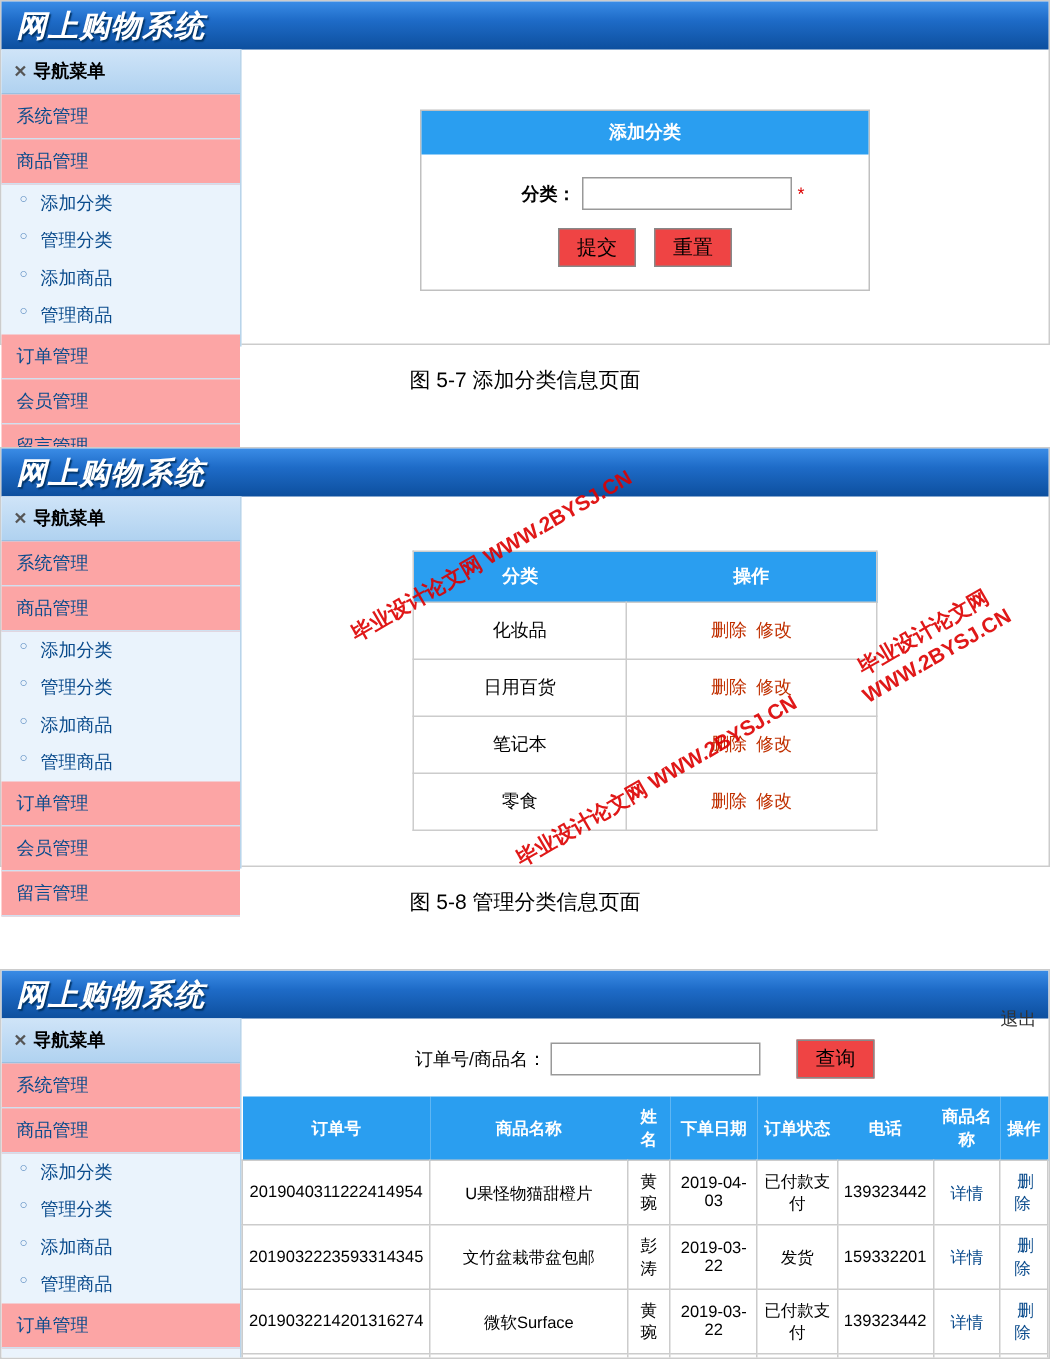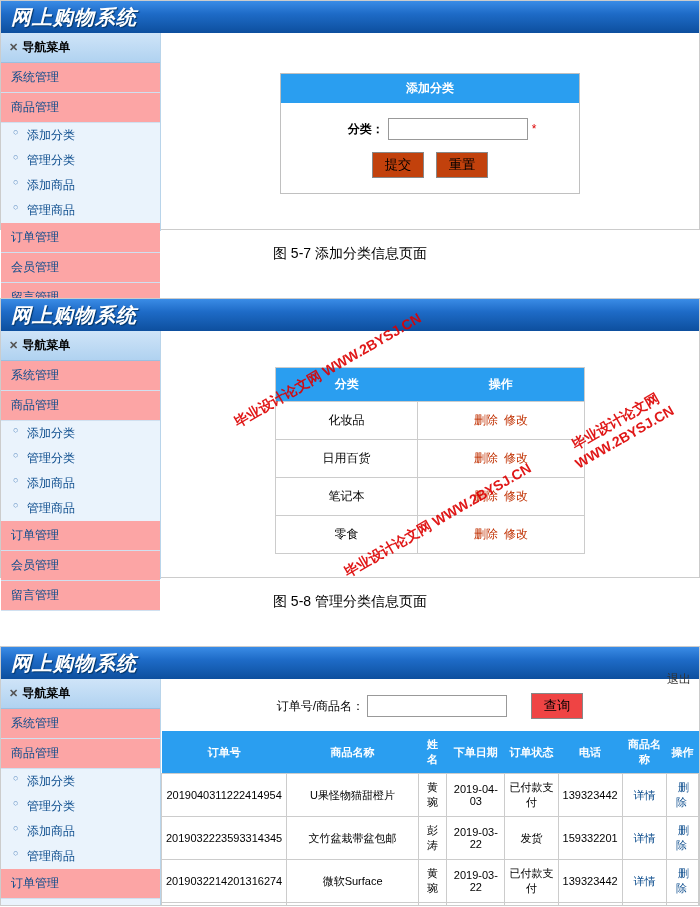--- a/index.html
+++ b/index.html
@@ -21,21 +21,21 @@
 .main{flex:1;padding:20px;position:relative;min-height:200px;}
 
 .form-box{width:300px;margin:20px auto 0;border:1px solid #c0c0c0;}
 .form-title{background:#2a9ef0;color:#fff;text-align:center;padding:6px 0;font-weight:bold;}
 .form-body{padding:15px;text-align:center;}
 .form-row{display:flex;align-items:center;justify-content:center;gap:4px;margin-bottom:12px;}
 .form-row label{font-weight:bold;margin-left:24px;}
 .form-row input{border:1px solid #999;height:22px;width:140px;padding:0 4px;}
 .req{color:#d00;}
 .btn-row{text-align:center;}
-.btn-row input{border:1px solid #888;background:#c2410c;padding:3px 12px;margin:0 4px;cursor:pointer;}
+.btn-row input{border:1px solid #888;background:#ef4444;padding:3px 12px;margin:0 4px;cursor:pointer;}
 
 .cat-table{width:310px;margin:16px auto;border-collapse:collapse;border:1px solid #ccc;}
 .cat-table th{background:#2a9ef0;color:#fff;padding:8px;text-align:center;font-weight:bold;}
 .cat-table td{border:1px solid #ccc;padding:10px;text-align:center;}
 .op-link{color:#c03000;margin:0 3px;cursor:pointer;}
 
 .query-row{text-align:center;padding:6px 0 12px;}
 .query-row input[type=text]{border:1px solid #999;height:22px;width:140px;padding:0 4px;}
 .query-row .qbtn{border:1px solid #888;background:#ef4444;padding:3px 12px;margin-left:20px;cursor:pointer;}
 .order-table{width:100%;border-collapse:collapse;}

